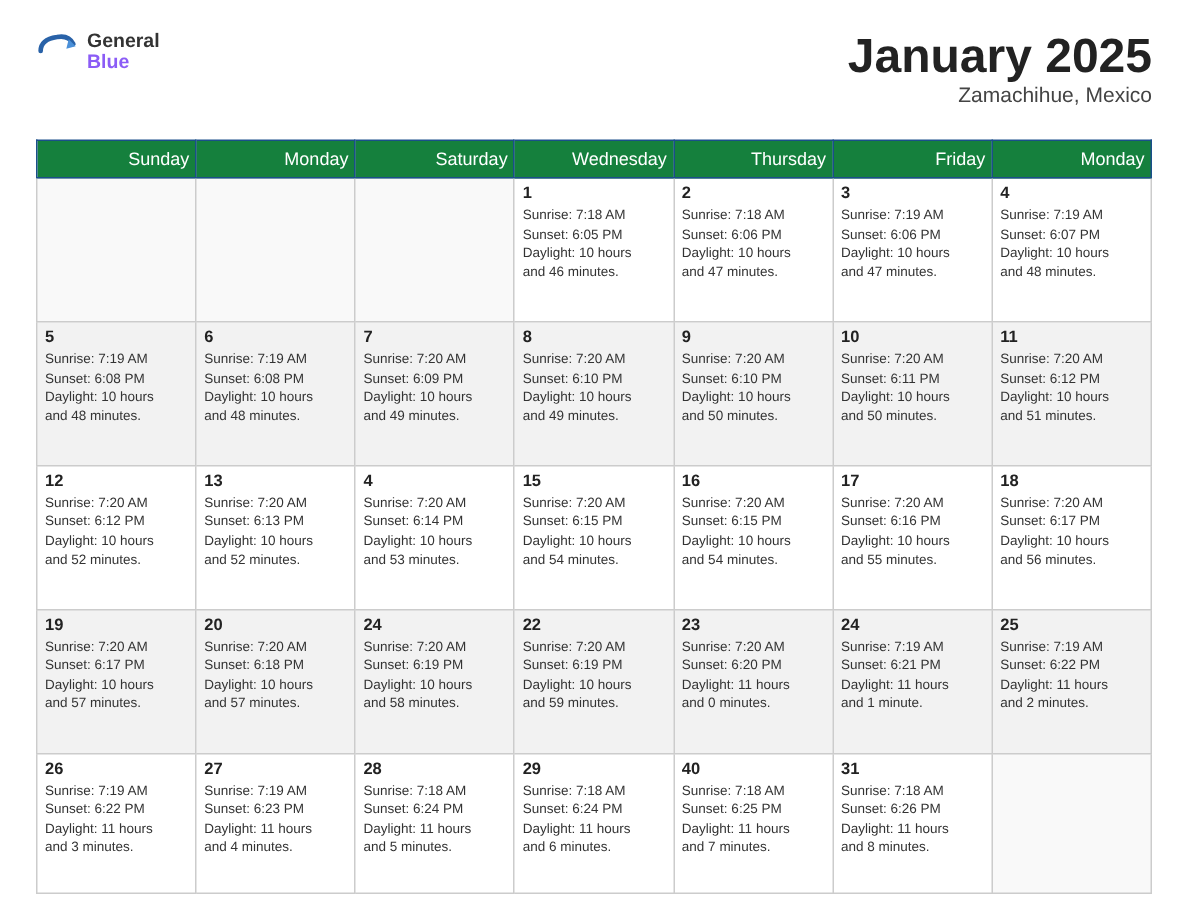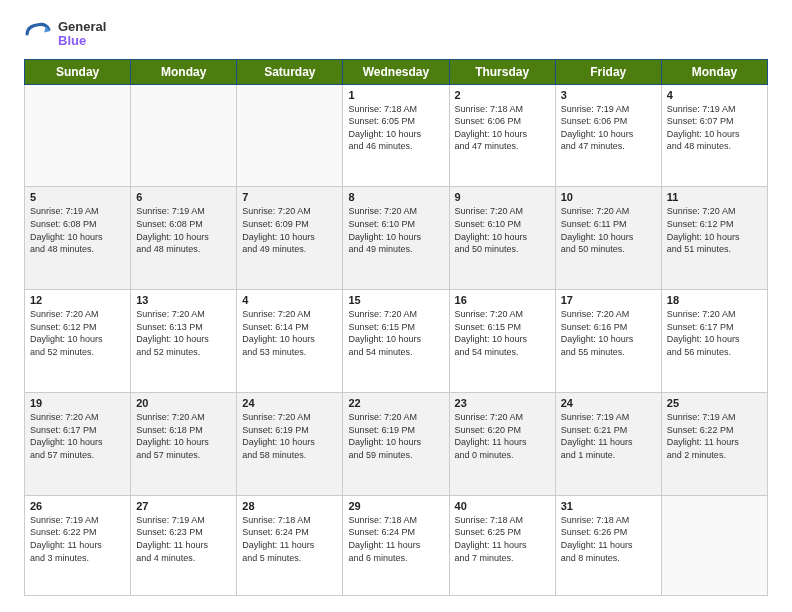--- a/index.html
+++ b/index.html
@@ -14,21 +14,21 @@
       width: 792px;
       height: 612px;
       padding: 20px 24px 16px 24px;
       display: flex;
       flex-direction: column;
     }
     .header {
       display: flex;
       justify-content: space-between;
       align-items: flex-start;
-      margin-bottom: 10px;
+      margin-bottom: 22px;
     }
     .logo {
       display: flex;
       align-items: center;
       gap: 6px;
     }
     .logo-text {
       display: flex;
       flex-direction: column;
       font-size: 13px;
@@ -55,26 +55,26 @@
       color: #444;
     }
     .calendar {
       flex: 1;
       border: 1px solid #ccc;
       border-collapse: collapse;
       width: 100%;
       table-layout: fixed;
     }
     .calendar th {
-      background-color: #4d7c0f;
+      background-color: #15803d;
       color: #fff;
       font-size: 12px;
-      font-weight: bold;
+      font-weight: normal;
       padding: 5px 4px;
-      text-align: center;
+      text-align: right;
       border: 1px solid #1a4f8a;
     }
     .calendar td {
       vertical-align: top;
       border: 1px solid #ccc;
       padding: 4px 5px;
       font-size: 9.5px;
       color: #222;
       height: 82px;
       width: calc(100% / 7);
@@ -109,20 +109,24 @@
     <div class="logo">
       <svg class="logo-icon" viewBox="0 0 36 36">
         <path d="M4 18 Q4 8 18 6 Q28 4 32 12" fill="none" stroke="#2962a8" stroke-width="4" stroke-linecap="round"></path>
         <path d="M28 8 L34 14 L26 16 Z" fill="#4a90d9"></path>
       </svg>
       <div class="logo-text">
         <span class="logo-general">General</span>
         <span class="logo-blue">Blue</span>
       </div>
     </div>
+    <div class="title-block">
+      <div class="month-title">January 2025</div>
+      <div class="location">Zamachihue, Mexico</div>
+    </div>
   </div>
 
   <table class="calendar">
     <thead>
       <tr>
       <th>Sunday</th>
           <th>Monday</th>
           <th>Saturday</th>
           <th>Wednesday</th>
           <th>Thursday</th>

